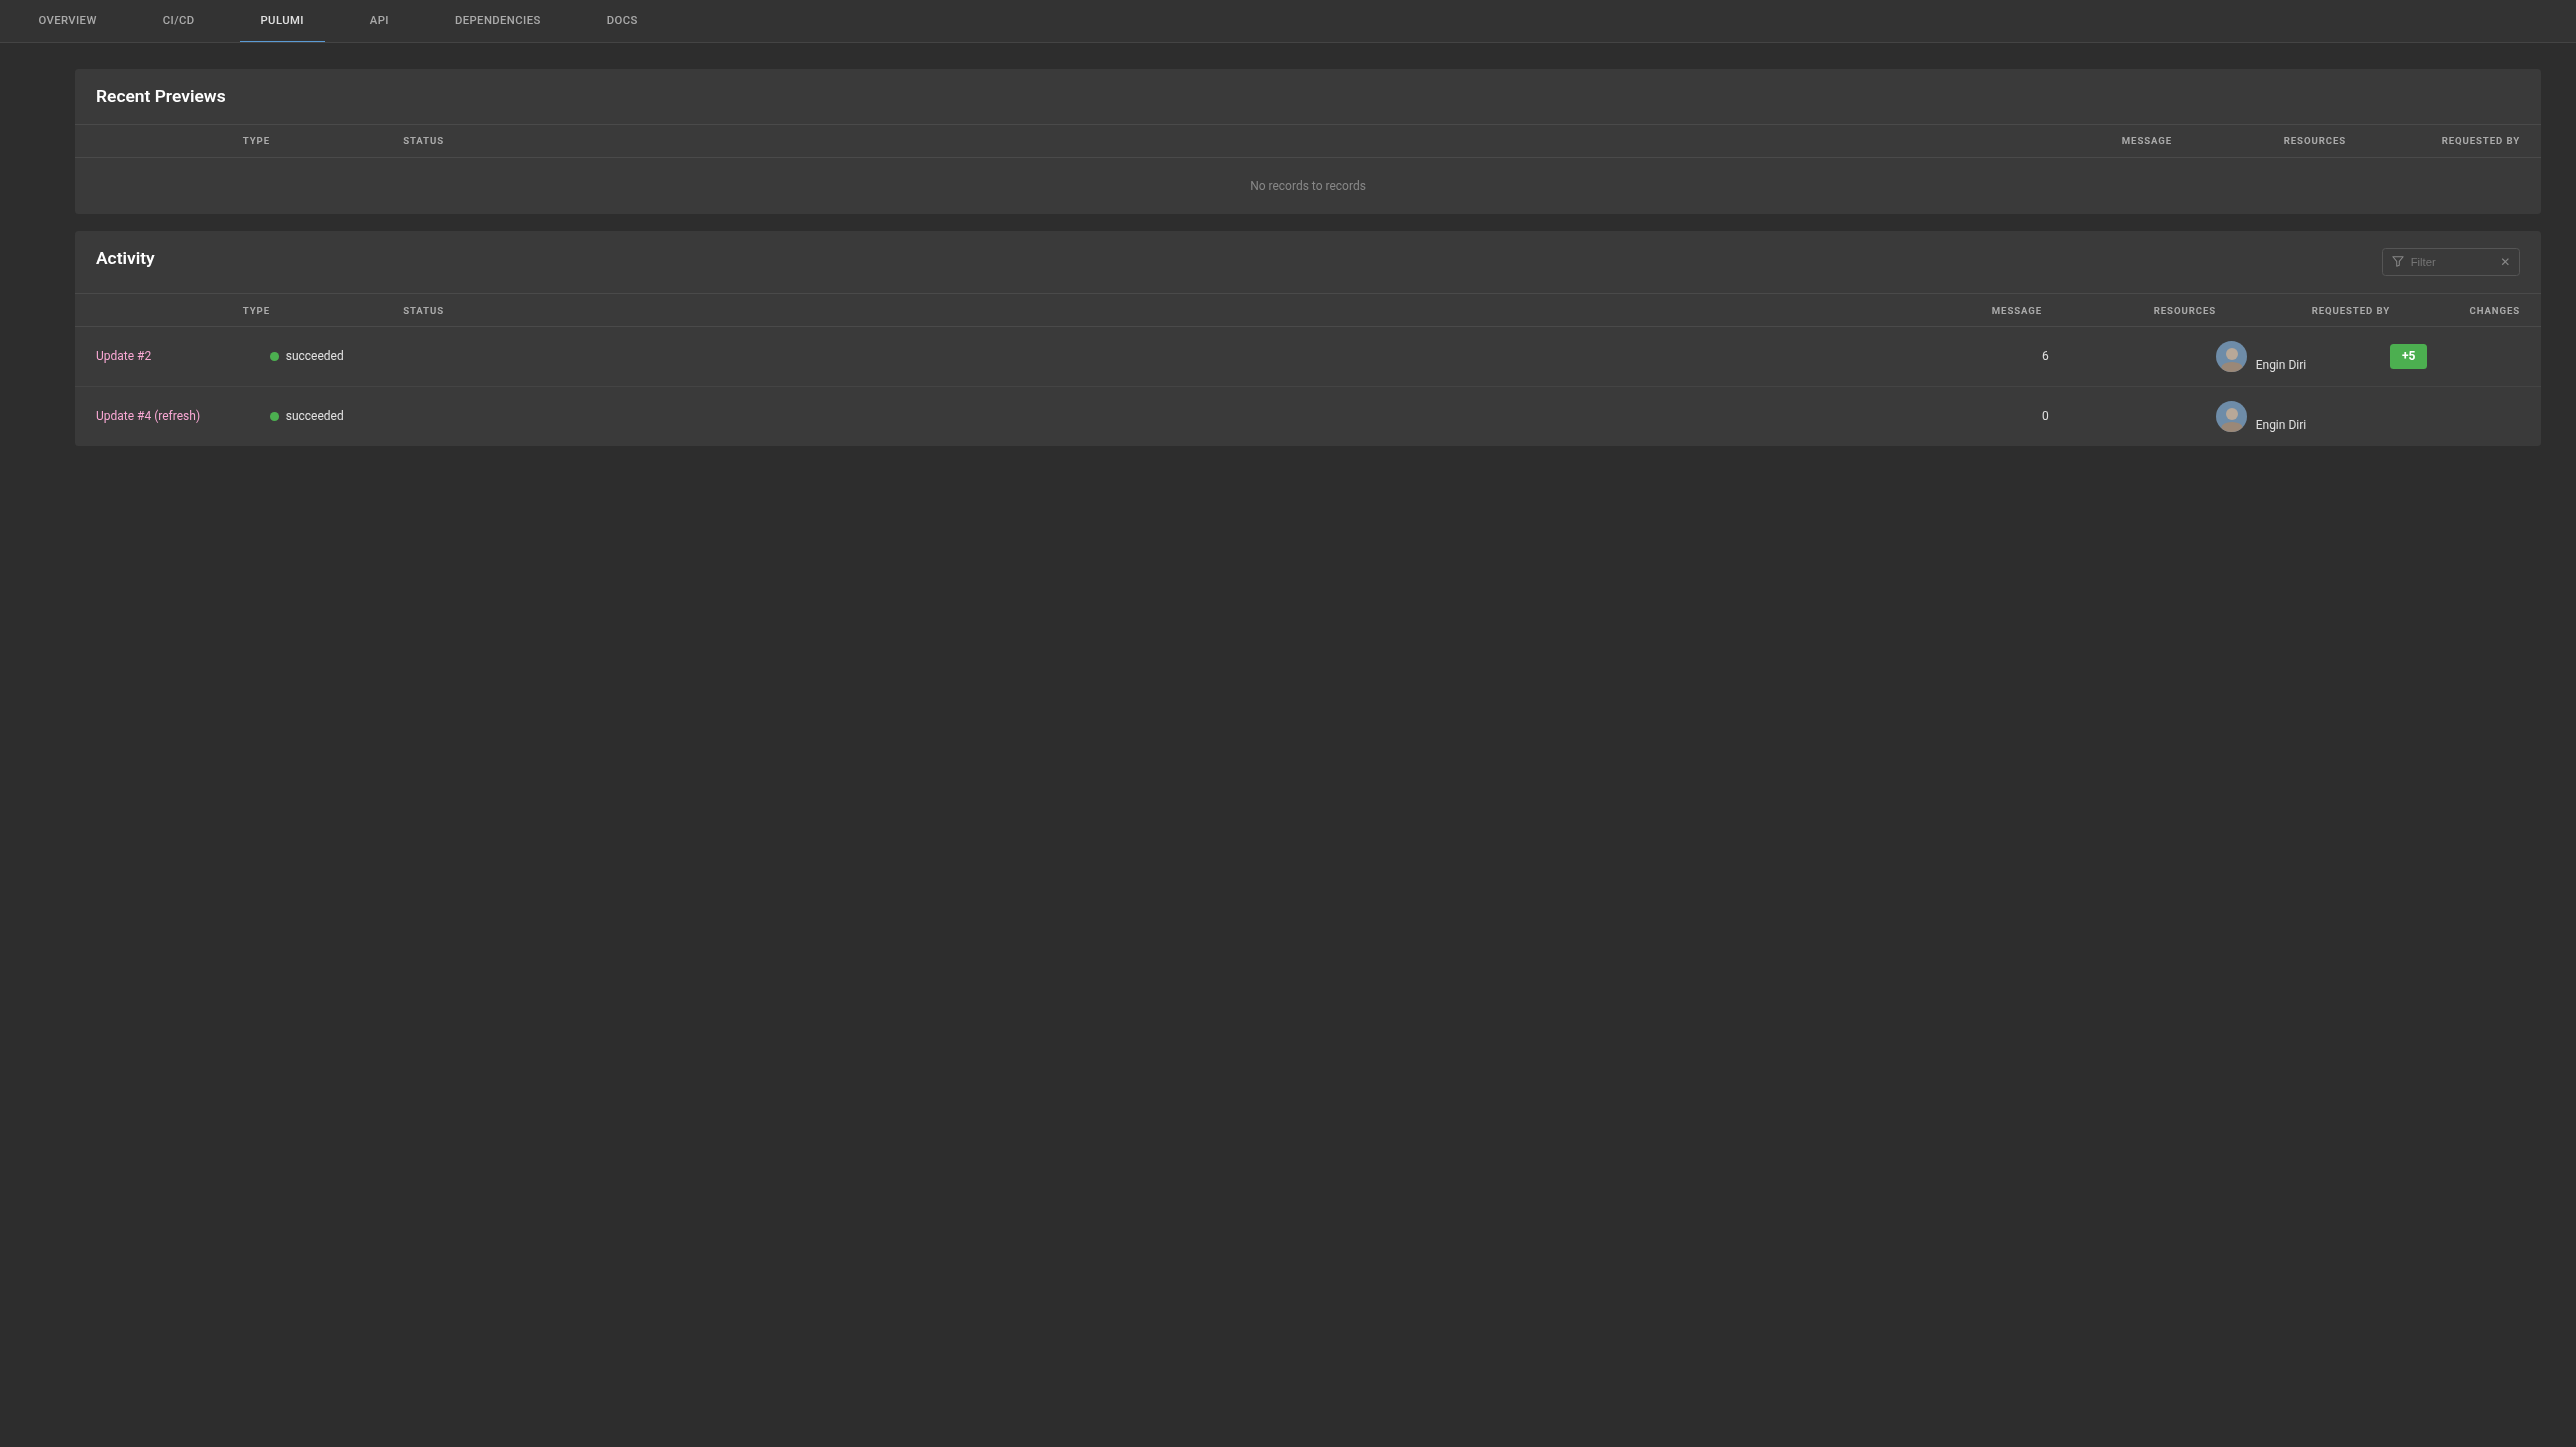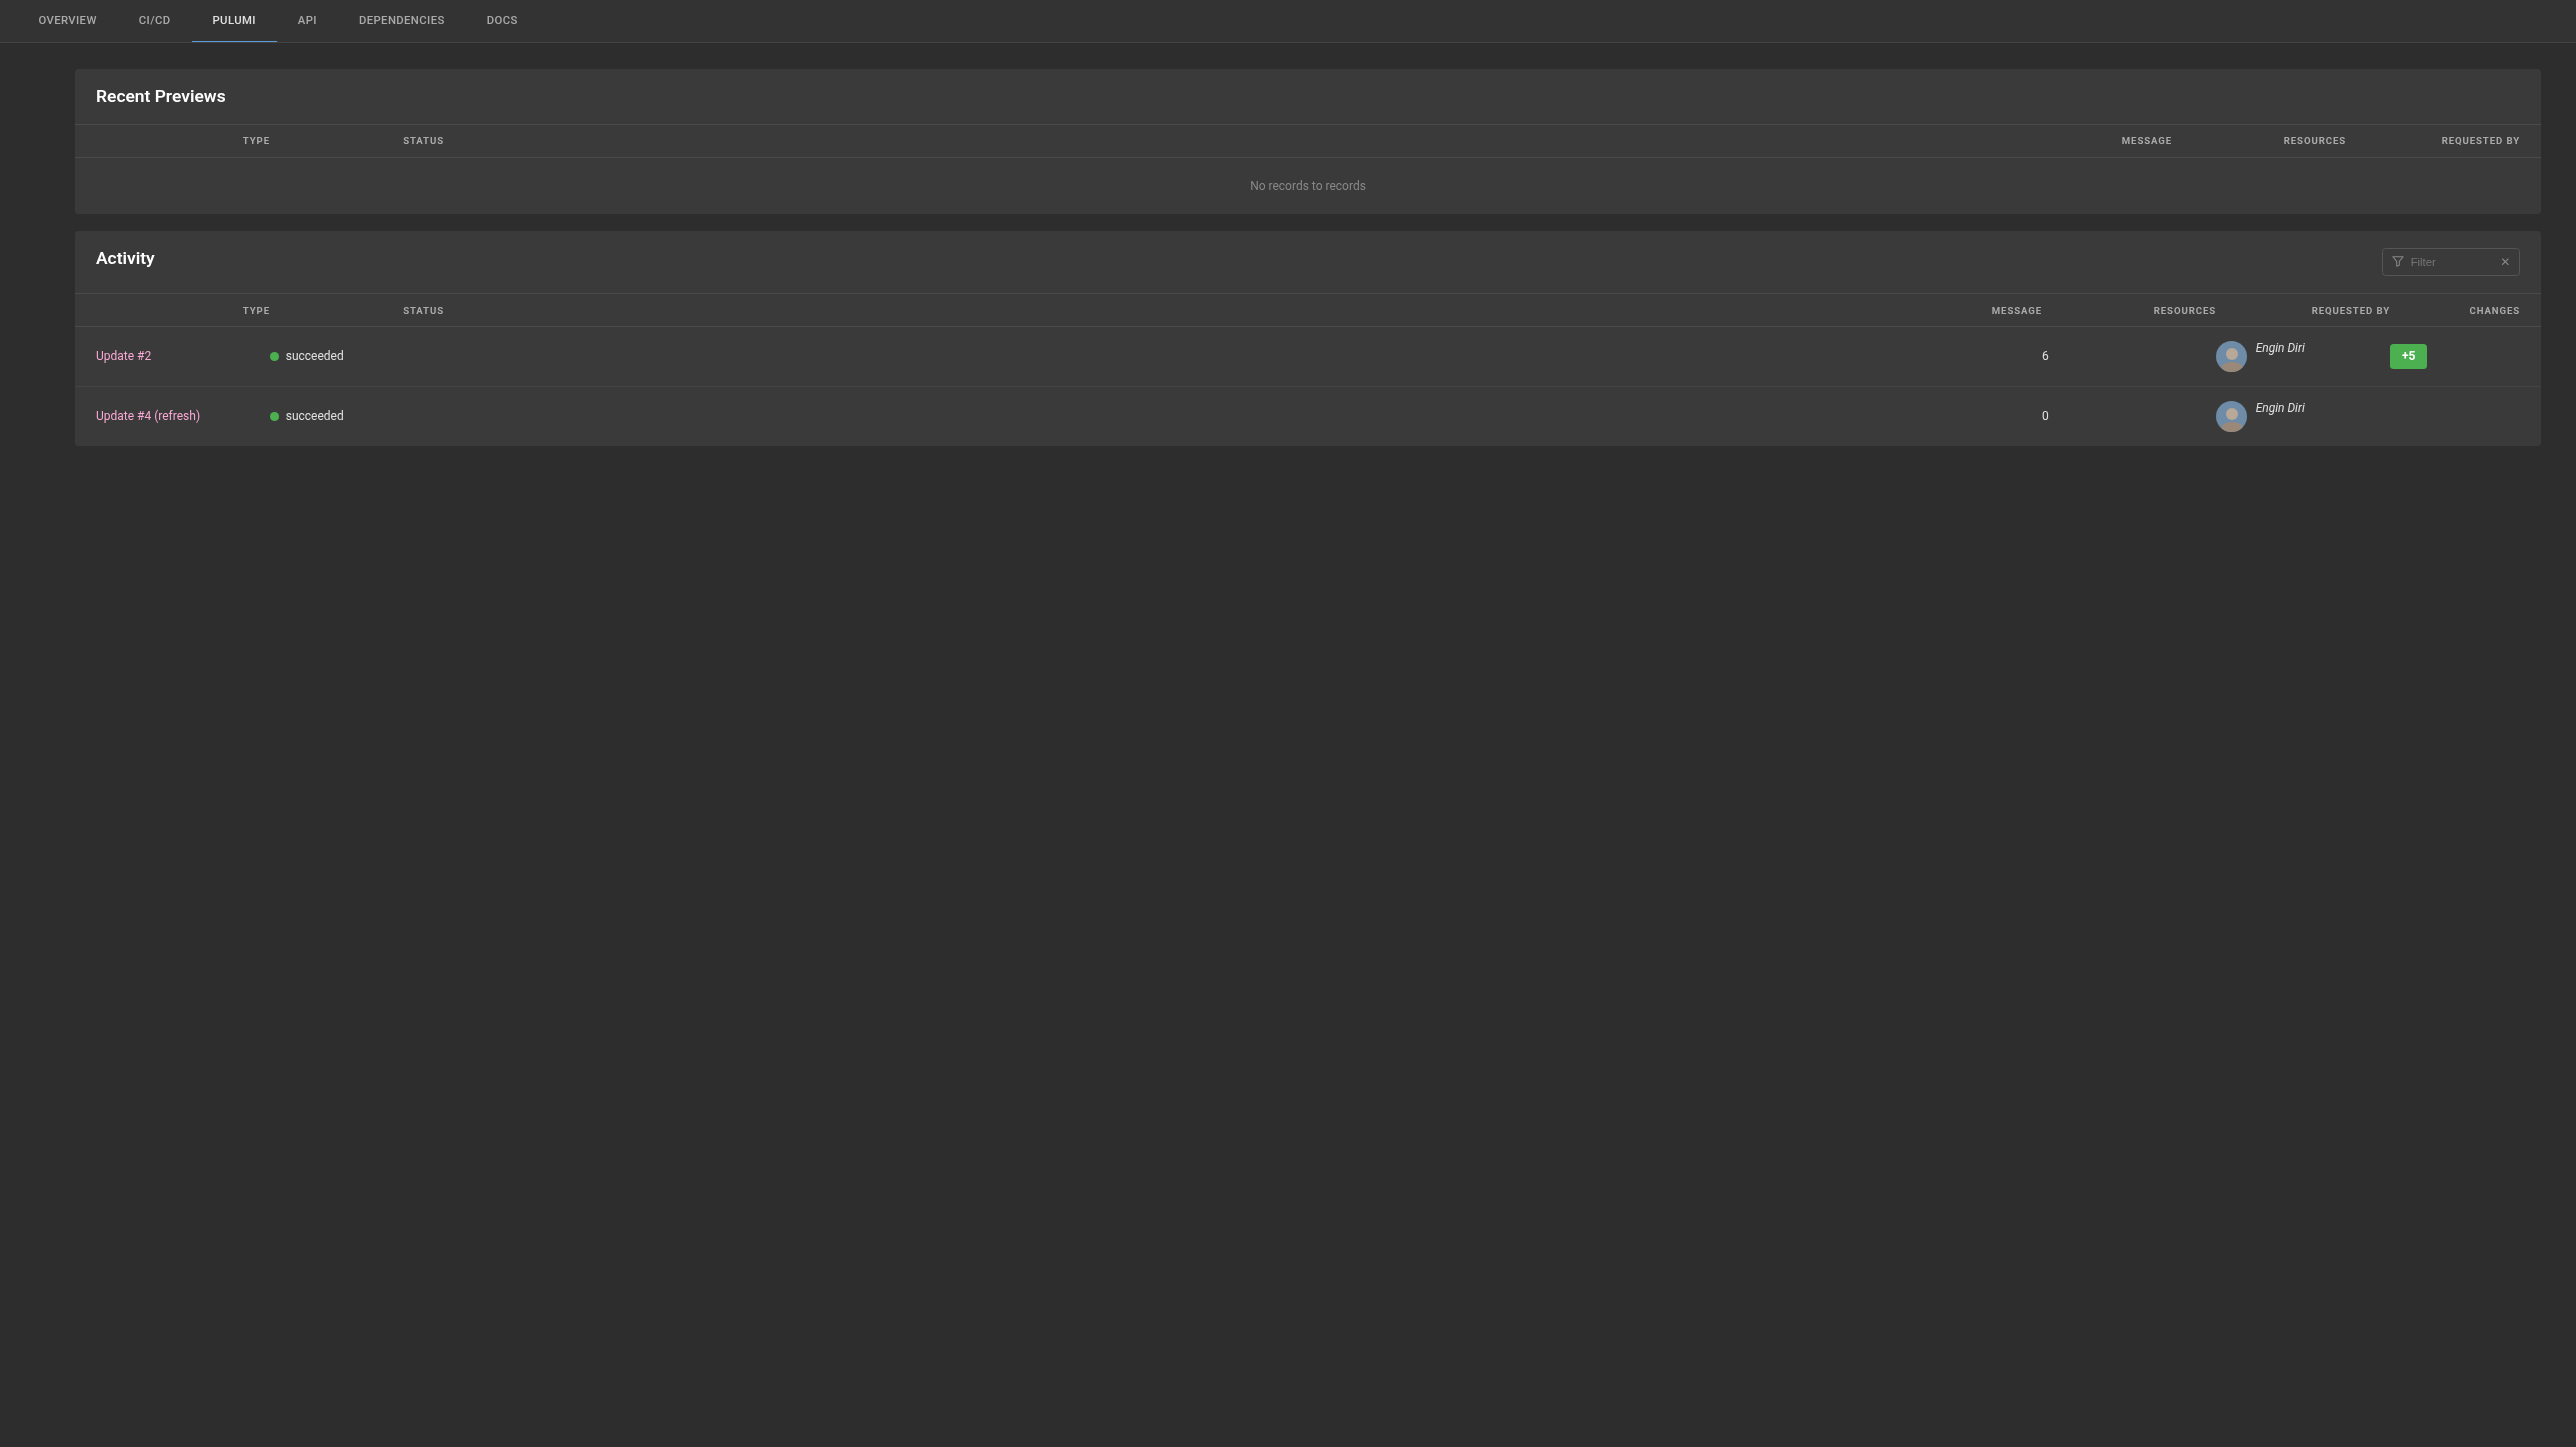--- a/index.html
+++ b/index.html
@@ -15,20 +15,21 @@
       font-size: 12px;
       min-height: 100vh;
     }
 
     
     .nav-tabs {
       display: flex;
       background-color: #333333;
       border-bottom: 0.9px solid #444;
       padding: 0 17.4px;
+      gap: 24px;
     }
 
     .nav-tab {
       padding: 14px 21px;
       cursor: pointer;
       color: #aaa;
       font-size: 11.3px;
       font-weight: 500;
       letter-spacing: 0.4px;
       text-transform: uppercase;
@@ -169,23 +170,22 @@
       width: 8.7px;
       height: 8.7px;
       border-radius: 50%;
       background-color: #4caf50;
       display: inline-block;
       flex-shrink: 0;
     }
 
     .avatar-cell {
       display: flex;
-      align-items: flex-start;
+      align-items: flex-end;
       gap: 8.7px;
-      font-style: italic;
     }
 
     
     .avatar-face {
       width: 31px;
       height: 31px;
       border-radius: 50%;
       overflow: hidden;
       flex-shrink: 0;
       background: #6e8ca8;

